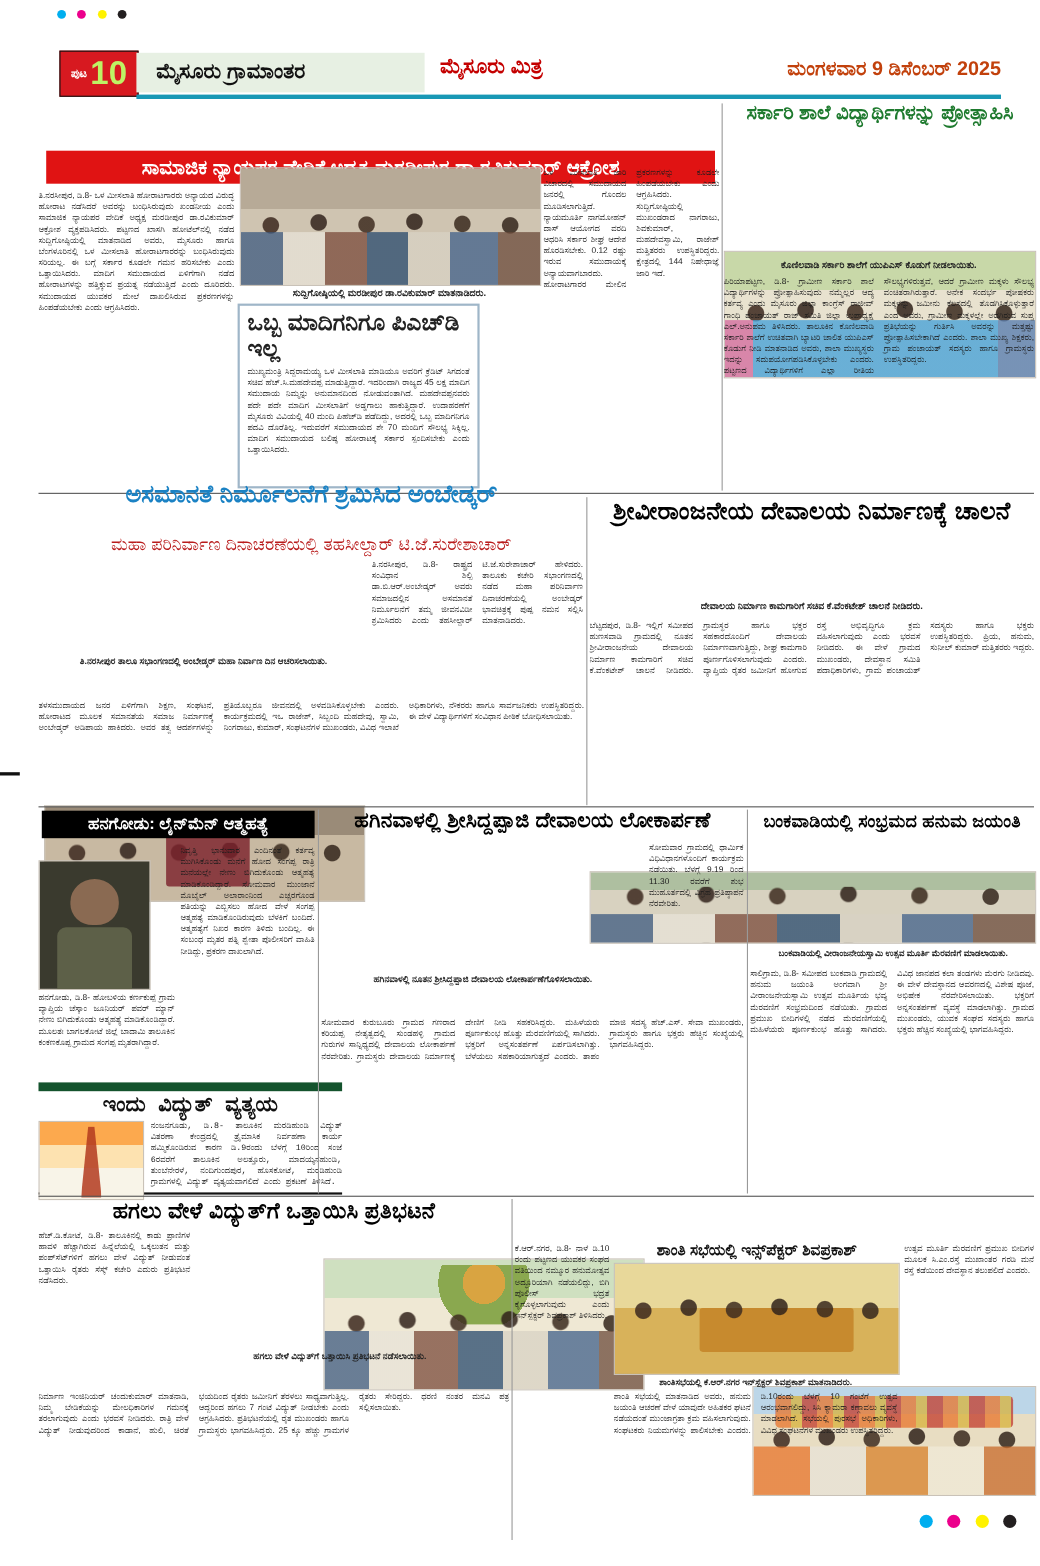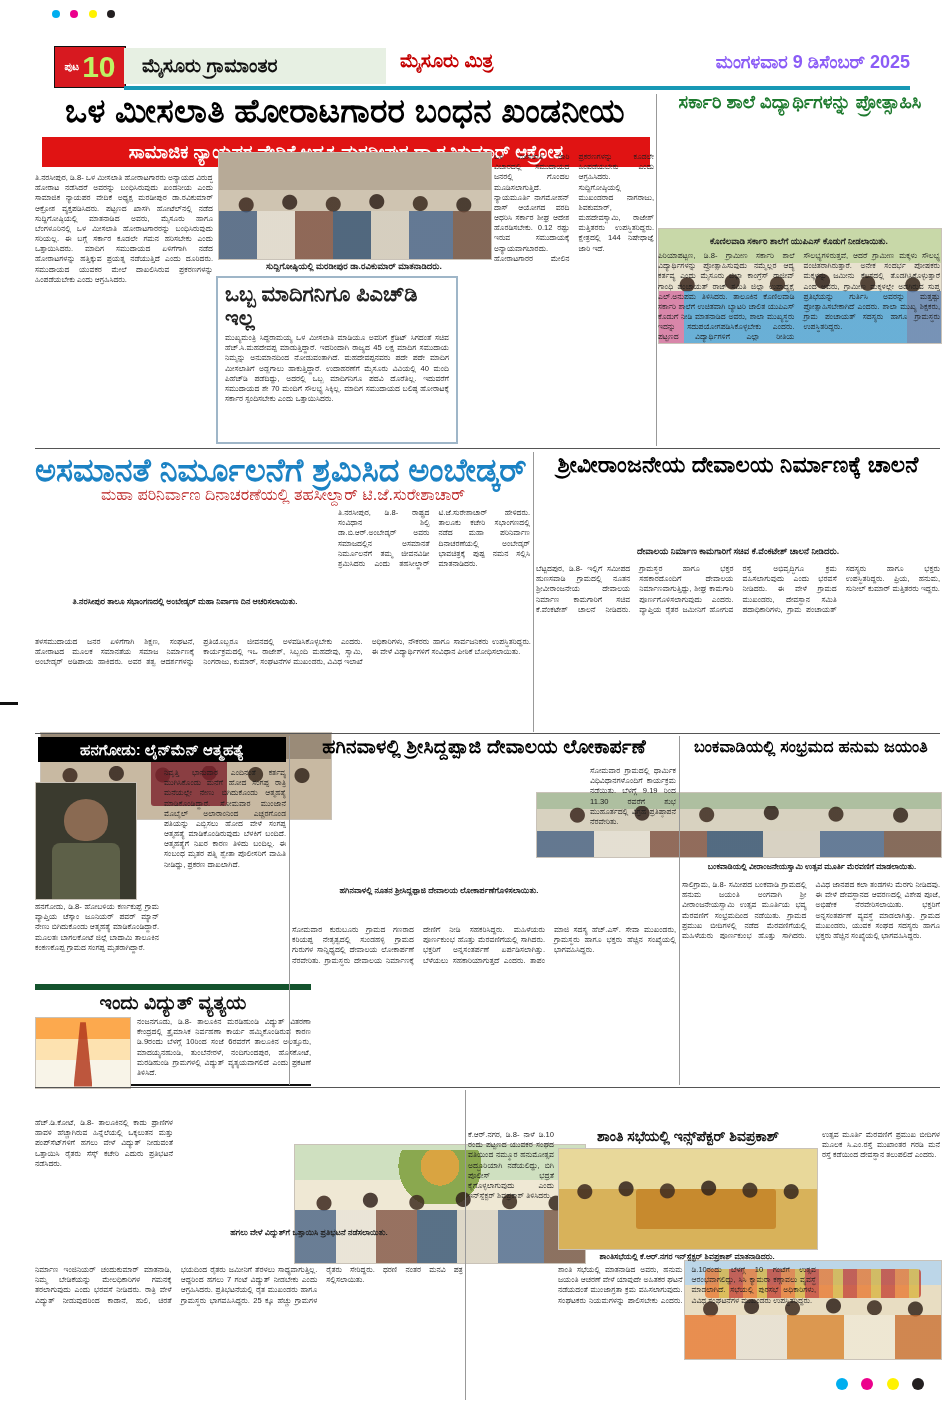--- a/index.html
+++ b/index.html
@@ -43,56 +43,55 @@
     <span style="color:#fff;font-size:10px;font-weight:bold;">ಪುಟ</span>
     <span style="color:#bef264;font-size:30px;font-weight:bold;line-height:1;">10</span>
   </div>
   <div class="abs" style="left:124px;top:48px;width:262px;height:36px;background:#e7f0e3;display:flex;align-items:center;padding-left:18px;box-sizing:border-box;">
     <span style="font-size:19px;font-weight:bold;color:#111;">ಮೈಸೂರು ಗ್ರಾಮಾಂತರ</span>
   </div>
   <div class="abs" style="left:400px;top:50px;width:180px;text-align:left;">
     <span style="font-size:19px;font-weight:bold;color:#c40000;">ಮೈಸೂರು ಮಿತ್ರ</span>
   </div>
   <div class="abs" style="left:660px;top:52px;width:250px;text-align:right;">
-    <span style="font-size:18px;font-weight:bold;color:#8b5cf6;">ಮಂಗಳವಾರ 9 ಡಿಸೆಂಬರ್ 2025</span>
+    <span style="font-size:18px;font-weight:bold;color:#c2410c;">ಮಂಗಳವಾರ 9 ಡಿಸೆಂಬರ್ 2025</span>
   </div>
   <div class="abs" style="left:124px;top:86px;width:786px;height:4px;background:#1898b5;"></div>
 
-  <div class="abs headline-black" style="left:35px;top:92px;width:620px;font-size:33px;">ಒಳ ಮೀಸಲಾತಿ ಹೋರಾಟಗಾರರ ಬಂಧನ ಖಂಡನೀಯ</div>
   <div class="abs" style="left:42px;top:137px;width:608px;height:30px;background:#e01313;display:flex;align-items:center;justify-content:center;">
     <span style="color:#fff;font-size:18px;font-weight:bold;">ಸಾಮಾಜಿಕ ನ್ಯಾಯಪರ ವೇದಿಕೆ ಅಧ್ಯಕ್ಷ ಮರಡೀಪುರ ಡಾ.ರವಿಕುಮಾರ್ ಆಕ್ರೋಶ</span>
   </div>
 
   <div class="abs bt" style="left:35px;top:173px;width:178px;height:272px;">ತಿ.ನರಸೀಪುರ, ಡಿ.8- ಒಳ ಮೀಸಲಾತಿ ಹೋರಾಟಗಾರರು ಅನ್ಯಾಯದ ವಿರುದ್ಧ ಹೋರಾಟ ನಡೆಸಿದರೆ ಅವರನ್ನು ಬಂಧಿಸಿರುವುದು ಖಂಡನೀಯ ಎಂದು ಸಾಮಾಜಿಕ ನ್ಯಾಯಪರ ವೇದಿಕೆ ಅಧ್ಯಕ್ಷ ಮರಡೀಪುರ ಡಾ.ರವಿಕುಮಾರ್ ಆಕ್ರೋಶ ವ್ಯಕ್ತಪಡಿಸಿದರು. ಪಟ್ಟಣದ ಖಾಸಗಿ ಹೋಟೆಲ್‌ನಲ್ಲಿ ನಡೆದ ಸುದ್ದಿಗೋಷ್ಠಿಯಲ್ಲಿ ಮಾತನಾಡಿದ ಅವರು, ಮೈಸೂರು ಹಾಗೂ ಬೆಂಗಳೂರಿನಲ್ಲಿ ಒಳ ಮೀಸಲಾತಿ ಹೋರಾಟಗಾರರನ್ನು ಬಂಧಿಸಿರುವುದು ಸರಿಯಲ್ಲ. ಈ ಬಗ್ಗೆ ಸರ್ಕಾರ ಕೂಡಲೇ ಗಮನ ಹರಿಸಬೇಕು ಎಂದು ಒತ್ತಾಯಿಸಿದರು. ಮಾದಿಗ ಸಮುದಾಯದ ಏಳಿಗೆಗಾಗಿ ನಡೆದ ಹೋರಾಟಗಳನ್ನು ಹತ್ತಿಕ್ಕುವ ಪ್ರಯತ್ನ ನಡೆಯುತ್ತಿದೆ ಎಂದು ದೂರಿದರು. ಸಮುದಾಯದ ಯುವಕರ ಮೇಲೆ ದಾಖಲಿಸಿರುವ ಪ್ರಕರಣಗಳನ್ನು ಹಿಂಪಡೆಯಬೇಕು ಎಂದು ಆಗ್ರಹಿಸಿದರು.</div>
 
   <div class="abs photo" style="left:218px;top:152px;width:272px;height:106px;background:linear-gradient(180deg,#b7aa97 0 35%,#cfc4b1 35% 100%);">
     <div class="people"></div>
     <div class="torsos"></div>
   </div>
   <div class="abs cap" style="left:218px;top:261px;width:272px;">ಸುದ್ದಿಗೋಷ್ಠಿಯಲ್ಲಿ ಮರಡೀಪುರ ಡಾ.ರವಿಕುಮಾರ್ ಮಾತನಾಡಿದರು.</div>
 
-  <div class="abs" style="left:216px;top:276px;width:242px;height:168px;border:2px solid #9fb6c8;box-sizing:border-box;padding:4px 7px;">
+  <div class="abs" style="left:216px;top:276px;width:220px;height:168px;border:2px solid #9fb6c8;box-sizing:border-box;padding:4px 7px;">
     <div style="font-size:21px;font-weight:bold;color:#222;margin-bottom:3px;">ಒಬ್ಬ ಮಾದಿಗನಿಗೂ ಪಿಎಚ್‌ಡಿ ಇಲ್ಲ</div>
     <div class="bt" style="height:126px;">ಮುಖ್ಯಮಂತ್ರಿ ಸಿದ್ದರಾಮಯ್ಯ ಒಳ ಮೀಸಲಾತಿ ಮಾಡಿಯೂ ಅವರಿಗೆ ಕ್ರೆಡಿಟ್ ಸಿಗದಂತೆ ಸಚಿವ ಹೆಚ್.ಸಿ.ಮಹದೇವಪ್ಪ ಮಾಡುತ್ತಿದ್ದಾರೆ. ಇದರಿಂದಾಗಿ ರಾಜ್ಯದ 45 ಲಕ್ಷ ಮಾದಿಗ ಸಮುದಾಯ ನಿಮ್ಮನ್ನು ಅನುಮಾನದಿಂದ ನೋಡುವಂತಾಗಿದೆ. ಮಹದೇವಪ್ಪನವರು ಪದೇ ಪದೇ ಮಾದಿಗ ಮೀಸಲಾತಿಗೆ ಅಡ್ಡಗಾಲು ಹಾಕುತ್ತಿದ್ದಾರೆ. ಉದಾಹರಣೆಗೆ ಮೈಸೂರು ವಿವಿಯಲ್ಲಿ 40 ಮಂದಿ ಪಿಹೆಚ್‌ಡಿ ಪಡೆದಿದ್ದು, ಅದರಲ್ಲಿ ಒಬ್ಬ ಮಾದಿಗನಿಗೂ ಪದವಿ ದೊರೆತಿಲ್ಲ. ಇದುವರೆಗೆ ಸಮುದಾಯದ ಶೇ 70 ಮಂದಿಗೆ ಸೌಲಭ್ಯ ಸಿಕ್ಕಿಲ್ಲ. ಮಾದಿಗ ಸಮುದಾಯದ ಬಲಿಷ್ಠ ಹೋರಾಟಕ್ಕೆ ಸರ್ಕಾರ ಸ್ಪಂದಿಸಬೇಕು ಎಂದು ಒತ್ತಾಯಿಸಿದರು.</div>
   </div>
 
   <div class="abs bt col2" style="left:494px;top:152px;width:160px;height:292px;">ಒಳ ಮೀಸಲಾತಿ ಜಾರಿ ವಿಚಾರದಲ್ಲಿ ಸಮುದಾಯದ ಜನರಲ್ಲಿ ಗೊಂದಲ ಮೂಡಿಸಲಾಗುತ್ತಿದೆ. ನ್ಯಾಯಮೂರ್ತಿ ನಾಗಮೋಹನ್ ದಾಸ್ ಆಯೋಗದ ವರದಿ ಆಧರಿಸಿ ಸರ್ಕಾರ ಶೀಘ್ರ ಆದೇಶ ಹೊರಡಿಸಬೇಕು. 0.12 ರಷ್ಟು ಇರುವ ಸಮುದಾಯಕ್ಕೆ ಅನ್ಯಾಯವಾಗಬಾರದು. ಹೋರಾಟಗಾರರ ಮೇಲಿನ ಪ್ರಕರಣಗಳನ್ನು ಕೂಡಲೇ ಹಿಂಪಡೆಯಬೇಕು ಎಂದು ಆಗ್ರಹಿಸಿದರು. ಸುದ್ದಿಗೋಷ್ಠಿಯಲ್ಲಿ ಮುಖಂಡರಾದ ನಾಗರಾಜು, ಶಿವಕುಮಾರ್, ಮಹದೇವಸ್ವಾಮಿ, ರಾಜೇಶ್ ಮತ್ತಿತರರು ಉಪಸ್ಥಿತರಿದ್ದರು. ಕ್ಷೇತ್ರದಲ್ಲಿ 144 ನಿಷೇಧಾಜ್ಞೆ ಜಾರಿ ಇದೆ.</div>
 
   <div class="abs vrule" style="left:656px;top:94px;height:352px;"></div>
   <div class="abs" style="left:660px;top:92px;width:280px;text-align:center;font-size:18px;font-weight:bold;color:#1e7a2e;">ಸರ್ಕಾರಿ ಶಾಲೆ ವಿದ್ಯಾರ್ಥಿಗಳನ್ನು ಪ್ರೋತ್ಸಾಹಿಸಿ</div>
   <div class="abs photo" style="left:658px;top:120px;width:282px;height:114px;background:linear-gradient(180deg,#c8d8a8 0 30%,#e8e2cf 30% 100%);">
     <div class="people"></div>
     <div class="abs" style="left:0;right:0;bottom:0;height:46%;background:linear-gradient(90deg,#d46fa0 0 9%,#4aa3d8 9% 88%,#5b7fb0 88% 100%);opacity:.8;"></div>
   </div>
   <div class="abs cap" style="left:658px;top:236px;width:282px;">ಕೊಣಿಲವಾಡಿ ಸರ್ಕಾರಿ ಶಾಲೆಗೆ ಯುಪಿಎಸ್ ಕೊಡುಗೆ ನೀಡಲಾಯಿತು.</div>
   <div class="abs bt col2" style="left:658px;top:251px;width:282px;height:194px;">ಪಿರಿಯಾಪಟ್ಟಣ, ಡಿ.8- ಗ್ರಾಮೀಣ ಸರ್ಕಾರಿ ಶಾಲೆ ವಿದ್ಯಾರ್ಥಿಗಳನ್ನು ಪ್ರೋತ್ಸಾಹಿಸುವುದು ನಮ್ಮೆಲ್ಲರ ಆದ್ಯ ಕರ್ತವ್ಯ ಎಂದು ಮೈಸೂರು ಜಿಲ್ಲಾ ಕಾಂಗ್ರೆಸ್ ರಾಜೀವ್ ಗಾಂಧಿ ಪಂಚಾಯತ್ ರಾಜ್ ಸಮಿತಿ ಜಿಲ್ಲಾ ಉಪಾಧ್ಯಕ್ಷೆ ಎಲ್.ಅನುಪಮ ತಿಳಿಸಿದರು. ತಾಲೂಕಿನ ಕೊಣಿಲವಾಡಿ ಸರ್ಕಾರಿ ಶಾಲೆಗೆ ಉಚಿತವಾಗಿ ಬ್ಯಾಟರಿ ಚಾಲಿತ ಯುಪಿಎಸ್ ಕೊಡುಗೆ ನೀಡಿ ಮಾತನಾಡಿದ ಅವರು, ಶಾಲಾ ಮುಖ್ಯಸ್ಥರು ಇದನ್ನು ಸದುಪಯೋಗಪಡಿಸಿಕೊಳ್ಳಬೇಕು ಎಂದರು. ಪಟ್ಟಣದ ವಿದ್ಯಾರ್ಥಿಗಳಿಗೆ ಎಲ್ಲಾ ರೀತಿಯ ಸೌಲಭ್ಯಗಳಿರುತ್ತವೆ, ಆದರೆ ಗ್ರಾಮೀಣ ಮಕ್ಕಳು ಸೌಲಭ್ಯ ವಂಚಿತರಾಗಿರುತ್ತಾರೆ. ಅನೇಕ ಸಂದರ್ಭ ಪೋಷಕರು ಮಕ್ಕಳನ್ನು ಜಮೀನು ಕೆಲಸದಲ್ಲಿ ತೊಡಗಿಸಿಕೊಳ್ಳುತ್ತಾರೆ ಎಂದ ಅವರು, ಗ್ರಾಮೀಣ ಮಕ್ಕಳಲ್ಲೇ ಅಡಗಿರುವ ಸುಪ್ತ ಪ್ರತಿಭೆಯನ್ನು ಗುರ್ತಿಸಿ ಅವರನ್ನು ಮತ್ತಷ್ಟು ಪ್ರೋತ್ಸಾಹಿಸಬೇಕಾಗಿದೆ ಎಂದರು. ಶಾಲಾ ಮುಖ್ಯ ಶಿಕ್ಷಕರು, ಗ್ರಾಮ ಪಂಚಾಯತ್ ಸದಸ್ಯರು ಹಾಗೂ ಗ್ರಾಮಸ್ಥರು ಉಪಸ್ಥಿತರಿದ್ದರು.</div>
 
   <div class="abs hrule" style="left:35px;top:448px;width:905px;"></div>
 
-  <div class="abs" style="left:35px;top:452px;width:496px;text-align:left;font-size:32px;font-weight:bold;color:#1b82c4;">ಅಸಮಾನತೆ ನಿರ್ಮೂಲನೆಗೆ ಶ್ರಮಿಸಿದ ಅಂಬೇಡ್ಕರ್</div>
+  <div class="abs" style="left:35px;top:436px;width:496px;text-align:center;font-size:22px;font-weight:bold;color:#1b82c4;">ಅಸಮಾನತೆ ನಿರ್ಮೂಲನೆಗೆ ಶ್ರಮಿಸಿದ ಅಂಬೇಡ್ಕರ್</div>
   <div class="abs" style="left:35px;top:486px;width:496px;text-align:center;font-size:16px;font-weight:normal;color:#b91c1c;">ಮಹಾ ಪರಿನಿರ್ವಾಣ ದಿನಾಚರಣೆಯಲ್ಲಿ ತಹಸೀಲ್ದಾರ್ ಟಿ.ಜೆ.ಸುರೇಶಾಚಾರ್</div>
   <div class="abs photo" style="left:40px;top:508px;width:290px;height:86px;background:linear-gradient(180deg,#9a8b78 0 30%,#c8b9a2 30% 100%);">
     <div class="people"></div>
     <div class="abs" style="left:38%;top:30%;width:26%;height:55%;background:#7a1f2a;border-radius:3px;opacity:.8;"></div>
   </div>
   <div class="abs cap" style="left:40px;top:597px;width:290px;font-size:8px;">ತಿ.ನರಸೀಪುರ ತಾಲೂ ಸಭಾಂಗಣದಲ್ಲಿ ಅಂಬೇಡ್ಕರ್ ಮಹಾ ನಿರ್ವಾಣ ದಿನ ಆಚರಿಸಲಾಯಿತು.</div>
   <div class="abs bt col2" style="left:338px;top:508px;width:192px;height:100px;">ತಿ.ನರಸೀಪುರ, ಡಿ.8- ರಾಷ್ಟ್ರದ ಸಂವಿಧಾನ ಶಿಲ್ಪಿ ಡಾ.ಬಿ.ಆರ್.ಅಂಬೇಡ್ಕರ್ ಅವರು ಸಮಾಜದಲ್ಲಿನ ಅಸಮಾನತೆ ನಿರ್ಮೂಲನೆಗೆ ತಮ್ಮ ಜೀವನವಿಡೀ ಶ್ರಮಿಸಿದರು ಎಂದು ತಹಸೀಲ್ದಾರ್ ಟಿ.ಜೆ.ಸುರೇಶಾಚಾರ್ ಹೇಳಿದರು. ತಾಲೂಕು ಕಚೇರಿ ಸಭಾಂಗಣದಲ್ಲಿ ನಡೆದ ಮಹಾ ಪರಿನಿರ್ವಾಣ ದಿನಾಚರಣೆಯಲ್ಲಿ ಅಂಬೇಡ್ಕರ್ ಭಾವಚಿತ್ರಕ್ಕೆ ಪುಷ್ಪ ನಮನ ಸಲ್ಲಿಸಿ ಮಾತನಾಡಿದರು.</div>
   <div class="abs bt col3" style="left:35px;top:618px;width:496px;height:112px;">ತಳಸಮುದಾಯದ ಜನರ ಏಳಿಗೆಗಾಗಿ ಶಿಕ್ಷಣ, ಸಂಘಟನೆ, ಹೋರಾಟದ ಮೂಲಕ ಸಮಾನತೆಯ ಸಮಾಜ ನಿರ್ಮಾಣಕ್ಕೆ ಅಂಬೇಡ್ಕರ್ ಅಡಿಪಾಯ ಹಾಕಿದರು. ಅವರ ತತ್ವ ಆದರ್ಶಗಳನ್ನು ಪ್ರತಿಯೊಬ್ಬರೂ ಜೀವನದಲ್ಲಿ ಅಳವಡಿಸಿಕೊಳ್ಳಬೇಕು ಎಂದರು. ಕಾರ್ಯಕ್ರಮದಲ್ಲಿ ಇಒ ರಾಜೇಶ್, ಸಿಬ್ಬಂದಿ ಮಹದೇವು, ಸ್ವಾಮಿ, ನಿಂಗರಾಜು, ಕುಮಾರ್, ಸಂಘಟನೆಗಳ ಮುಖಂಡರು, ವಿವಿಧ ಇಲಾಖೆ ಅಧಿಕಾರಿಗಳು, ನೌಕರರು ಹಾಗೂ ಸಾರ್ವಜನಿಕರು ಉಪಸ್ಥಿತರಿದ್ದರು. ಈ ವೇಳೆ ವಿದ್ಯಾರ್ಥಿಗಳಿಗೆ ಸಂವಿಧಾನ ಪೀಠಿಕೆ ಬೋಧಿಸಲಾಯಿತು.</div>
 
   <div class="abs vrule" style="left:533px;top:452px;height:280px;"></div>
@@ -113,21 +112,21 @@
   <div class="abs" style="left:35px;top:768px;width:124px;height:208px;">
     <div class="bt" style="height:14px;"></div>
     <div class="photo" style="width:100px;height:116px;background:linear-gradient(180deg,#3a3a2e 0 100%);">
       <div class="abs" style="left:28%;top:14%;width:44%;height:36%;background:#8a6a52;border-radius:50% 50% 46% 46%;"></div>
       <div class="abs" style="left:16%;top:52%;width:68%;height:48%;background:#5d6048;border-radius:8px 8px 0 0;"></div>
     </div>
     <div class="bt" style="height:70px;margin-top:2px;">ಹನಗೋಡು, ಡಿ.8- ಹೋಬಳಿಯ ಕರ್ಣಕುಪ್ಪೆ ಗ್ರಾಮ ವ್ಯಾಪ್ತಿಯ ಚೆಸ್ಕಾಂ ಜೂನಿಯರ್ ಪವರ್ ಮ್ಯಾನ್ ನೇಣು ಬಿಗಿದುಕೊಂಡು ಆತ್ಮಹತ್ಯೆ ಮಾಡಿಕೊಂಡಿದ್ದಾರೆ. ಮೂಲತಃ ಬಾಗಲಕೋಟೆ ಜಿಲ್ಲೆ ಬಾದಾಮಿ ತಾಲೂಕಿನ ಕಂಕಣಕೊಪ್ಪ ಗ್ರಾಮದ ಸಂಗಪ್ಪ ಮೃತರಾಗಿದ್ದಾರೆ.</div>
   </div>
   <div class="abs bt" style="left:164px;top:768px;width:122px;height:208px;">ನಿವೃತ್ತಿ ಭಾನುವಾರ ಎಂದಿನಂತೆ ಕರ್ತವ್ಯ ಮುಗಿಸಿಕೊಂಡು ಮನೆಗೆ ಹೋದ ಸಂಗಪ್ಪ ರಾತ್ರಿ ಮನೆಯಲ್ಲೇ ನೇಣು ಬಿಗಿದುಕೊಂಡು ಆತ್ಮಹತ್ಯೆ ಮಾಡಿಕೊಂಡಿದ್ದಾರೆ. ಸೋಮವಾರ ಮುಂಜಾನೆ ಮೊಬೈಲ್ ಅಲಾರಾಂನಿಂದ ಎಚ್ಚರಗೊಂಡ ಪತಿಯನ್ನು ಎಬ್ಬಿಸಲು ಹೋದ ವೇಳೆ ಸಂಗಪ್ಪ ಆತ್ಮಹತ್ಯೆ ಮಾಡಿಕೊಂಡಿರುವುದು ಬೆಳಕಿಗೆ ಬಂದಿದೆ. ಆತ್ಮಹತ್ಯೆಗೆ ನಿಖರ ಕಾರಣ ತಿಳಿದು ಬಂದಿಲ್ಲ. ಈ ಸಂಬಂಧ ಮೃತರ ಪತ್ನಿ ಶ್ವೇತಾ ಪೊಲೀಸರಿಗೆ ವಾಹಿತಿ ನೀಡಿದ್ದು, ಪ್ರಕರಣ ದಾಖಲಾಗಿದೆ.</div>
 
-  <div class="abs" style="left:35px;top:984px;width:276px;height:102px;border-top:6px solid #14532d;border-bottom:2px solid #111;box-sizing:border-box;padding-top:2px;">
+  <div class="abs" style="left:35px;top:984px;width:276px;height:102px;border-top:8px solid #14532d;border-bottom:2px solid #111;box-sizing:border-box;padding-top:2px;font-family:Liberation Mono, monospace;">
     <div style="text-align:center;font-size:19px;font-weight:bold;color:#111;">ಇಂದು ವಿದ್ಯುತ್ ವ್ಯತ್ಯಯ</div>
     <div style="display:flex;gap:6px;margin-top:3px;">
       <div class="photo" style="width:94px;height:70px;flex:none;background:linear-gradient(180deg,#fca94e 0 30%,#fde2b0 30% 60%,#f8f4e8 60% 100%);">
         <div class="abs" style="left:40%;top:6%;width:20%;height:92%;background:#b33a1f;clip-path:polygon(35% 0,65% 0,100% 100%,0 100%);opacity:.85;"></div>
       </div>
       <div class="bt" style="height:72px;">ನಂಜನಗೂಡು, ಡಿ.8- ತಾಲೂಕಿನ ಮರಡಿಹುಂಡಿ ವಿದ್ಯುತ್ ವಿತರಣಾ ಕೇಂದ್ರದಲ್ಲಿ ತ್ರೈಮಾಸಿಕ ನಿರ್ವಹಣಾ ಕಾರ್ಯ ಹಮ್ಮಿಕೊಂಡಿರುವ ಕಾರಣ ಡಿ.9ರಂದು ಬೆಳಗ್ಗೆ 10ರಿಂದ ಸಂಜೆ 6ರವರೆಗೆ ತಾಲೂಕಿನ ಅಲತ್ತೂರು, ಮಾದಯ್ಯನಹುಂಡಿ, ತುಂಬೆನೇರಳೆ, ನಂದಿಗುಂದಪುರ, ಹೊಸಕೋಟೆ, ಮರಡಿಹುಂಡಿ ಗ್ರಾಮಗಳಲ್ಲಿ ವಿದ್ಯುತ್ ವ್ಯತ್ಯಯವಾಗಲಿದೆ ಎಂದು ಪ್ರಕಟಣೆ ತಿಳಿಸಿದೆ.</div>
     </div>
   </div>
 
   <div class="abs vrule" style="left:289px;top:736px;height:349px;"></div>
@@ -146,20 +145,21 @@
   <div class="abs photo" style="left:684px;top:762px;width:256px;height:98px;background:linear-gradient(180deg,#bcd6e8 0 25%,#e8ddc2 25% 100%);">
     <div class="abs" style="left:8%;top:8%;width:84%;height:30%;background:repeating-linear-gradient(90deg,#e8742a 0 14px,#d8b23a 14px 24px,#c23a2a 24px 38px);opacity:.75;border-radius:4px;"></div>
     <div class="people"></div>
     <div class="torsos" style="background:linear-gradient(90deg,#e8742a 0 20%,#e8e3d8 20% 40%,#d8812a 40% 62%,#f0ead8 62% 82%,#c86a2a 82% 100%);"></div>
   </div>
   <div class="abs cap" style="left:684px;top:862px;width:256px;font-size:7.8px;">ಬಂಕವಾಡಿಯಲ್ಲಿ ವೀರಾಂಜನೇಯಸ್ವಾಮಿ ಉತ್ಸವ ಮೂರ್ತಿ ಮೆರವಣಿಗೆ ಮಾಡಲಾಯಿತು.</div>
   <div class="abs bt col2" style="left:682px;top:880px;width:258px;height:204px;">ಸಾಲಿಗ್ರಾಮ, ಡಿ.8- ಸಮೀಪದ ಬಂಕವಾಡಿ ಗ್ರಾಮದಲ್ಲಿ ಹನುಮ ಜಯಂತಿ ಅಂಗವಾಗಿ ಶ್ರೀ ವೀರಾಂಜನೇಯಸ್ವಾಮಿ ಉತ್ಸವ ಮೂರ್ತಿಯ ಭವ್ಯ ಮೆರವಣಿಗೆ ಸಂಭ್ರಮದಿಂದ ನಡೆಯಿತು. ಗ್ರಾಮದ ಪ್ರಮುಖ ಬೀದಿಗಳಲ್ಲಿ ನಡೆದ ಮೆರವಣಿಗೆಯಲ್ಲಿ ಮಹಿಳೆಯರು ಪೂರ್ಣಕುಂಭ ಹೊತ್ತು ಸಾಗಿದರು. ವಿವಿಧ ಜಾನಪದ ಕಲಾ ತಂಡಗಳು ಮೆರಗು ನೀಡಿದವು. ಈ ವೇಳೆ ದೇವಸ್ಥಾನದ ಆವರಣದಲ್ಲಿ ವಿಶೇಷ ಪೂಜೆ, ಅಭಿಷೇಕ ನೆರವೇರಿಸಲಾಯಿತು. ಭಕ್ತರಿಗೆ ಅನ್ನಸಂತರ್ಪಣೆ ವ್ಯವಸ್ಥೆ ಮಾಡಲಾಗಿತ್ತು. ಗ್ರಾಮದ ಮುಖಂಡರು, ಯುವಕ ಸಂಘದ ಸದಸ್ಯರು ಹಾಗೂ ಭಕ್ತರು ಹೆಚ್ಚಿನ ಸಂಖ್ಯೆಯಲ್ಲಿ ಭಾಗವಹಿಸಿದ್ದರು.</div>
 
   <div class="abs hrule" style="left:35px;top:1087px;width:905px;"></div>
 
+  <div class="abs headline-black" style="left:35px;top:1090px;width:428px;font-size:20px;">ಹಗಲು ವೇಳೆ ವಿದ್ಯುತ್‌ಗೆ ಒತ್ತಾಯಿಸಿ ಪ್ರತಿಭಟನೆ</div>
   <div class="abs bt" style="left:35px;top:1118px;width:138px;height:126px;">ಹೆಚ್.ಡಿ.ಕೋಟೆ, ಡಿ.8- ತಾಲೂಕಿನಲ್ಲಿ ಕಾಡು ಪ್ರಾಣಿಗಳ ಹಾವಳಿ ಹೆಚ್ಚಾಗಿರುವ ಹಿನ್ನೆಲೆಯಲ್ಲಿ ಒಕ್ಕಲುತನ ಮತ್ತು ಪಂಪ್‌ಸೆಟ್‌ಗಳಿಗೆ ಹಗಲು ವೇಳೆ ವಿದ್ಯುತ್ ನೀಡುವಂತೆ ಒತ್ತಾಯಿಸಿ ರೈತರು ಸೆಸ್ಕ್ ಕಚೇರಿ ಎದುರು ಪ್ರತಿಭಟನೆ ನಡೆಸಿದರು.</div>
 
   <div class="abs cap" style="left:178px;top:1228px;width:262px;font-size:8px;">ಹಗಲು ವೇಳೆ ವಿದ್ಯುತ್‌ಗೆ ಒತ್ತಾಯಿಸಿ ಪ್ರತಿಭಟನೆ ನಡೆಸಲಾಯಿತು.</div>
   <div class="abs bt col3" style="left:35px;top:1246px;width:428px;height:154px;">ನಿರ್ಮಾಣ ಇಂಜಿನಿಯರ್ ಚಂದುಕುಮಾರ್ ಮಾತನಾಡಿ, ನಿಮ್ಮ ಬೇಡಿಕೆಯನ್ನು ಮೇಲಧಿಕಾರಿಗಳ ಗಮನಕ್ಕೆ ತರಲಾಗುವುದು ಎಂದು ಭರವಸೆ ನೀಡಿದರು. ರಾತ್ರಿ ವೇಳೆ ವಿದ್ಯುತ್ ನೀಡುವುದರಿಂದ ಕಾಡಾನೆ, ಹುಲಿ, ಚಿರತೆ ಭಯದಿಂದ ರೈತರು ಜಮೀನಿಗೆ ತೆರಳಲು ಸಾಧ್ಯವಾಗುತ್ತಿಲ್ಲ. ಆದ್ದರಿಂದ ಹಗಲು 7 ಗಂಟೆ ವಿದ್ಯುತ್ ನೀಡಬೇಕು ಎಂದು ಆಗ್ರಹಿಸಿದರು. ಪ್ರತಿಭಟನೆಯಲ್ಲಿ ರೈತ ಮುಖಂಡರು ಹಾಗೂ ಗ್ರಾಮಸ್ಥರು ಭಾಗವಹಿಸಿದ್ದರು. 25 ಕ್ಕೂ ಹೆಚ್ಚು ಗ್ರಾಮಗಳ ರೈತರು ಸೇರಿದ್ದರು. ಧರಣಿ ನಂತರ ಮನವಿ ಪತ್ರ ಸಲ್ಲಿಸಲಾಯಿತು.</div>
 
   <div class="abs vrule" style="left:465px;top:1090px;height:310px;"></div>
   <div class="abs bt" style="left:468px;top:1130px;width:86px;height:268px;">ಕೆ.ಆರ್.ನಗರ, ಡಿ.8- ನಾಳೆ ಡಿ.10 ರಂದು ಪಟ್ಟಣದ ಯುವಕರ ಸಂಘದ ವತಿಯಿಂದ ನಮ್ಮೂರ ಹನುಮೋತ್ಸವ ಅದ್ಧೂರಿಯಾಗಿ ನಡೆಯಲಿದ್ದು, ಬಿಗಿ ಪೊಲೀಸ್ ಭದ್ರತೆ ಕೈಗೊಳ್ಳಲಾಗುವುದು ಎಂದು ಇನ್‌ಸ್ಪೆಕ್ಟರ್ ಶಿವಪ್ರಕಾಶ್ ತಿಳಿಸಿದರು.</div>
   <div class="abs" style="left:558px;top:1128px;width:260px;">
     <div style="text-align:center;font-size:14px;font-weight:bold;color:#111;">ಶಾಂತಿ ಸಭೆಯಲ್ಲಿ ಇನ್ಸ್‌ಪೆಕ್ಟರ್ ಶಿವಪ್ರಕಾಶ್</div>
     <div class="photo" style="width:258px;height:100px;margin-top:3px;background:linear-gradient(180deg,#e8d89a 0 40%,#d8b25a 40% 100%);">

